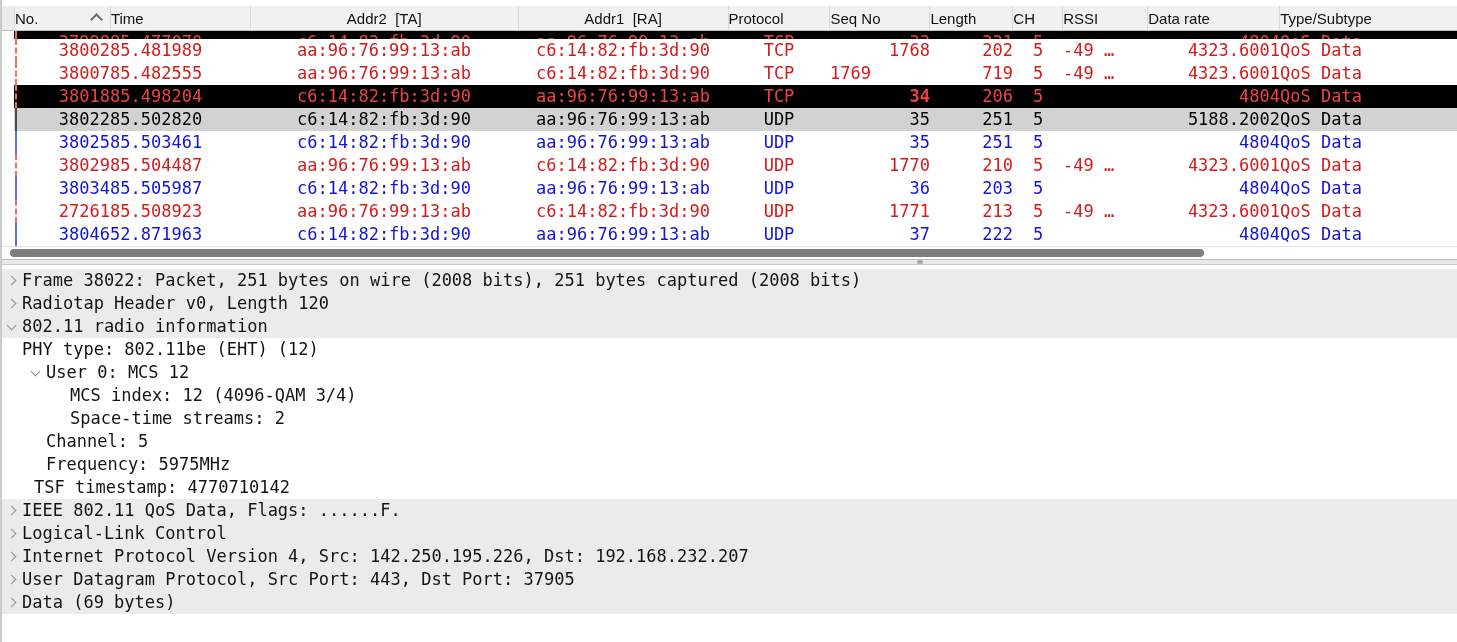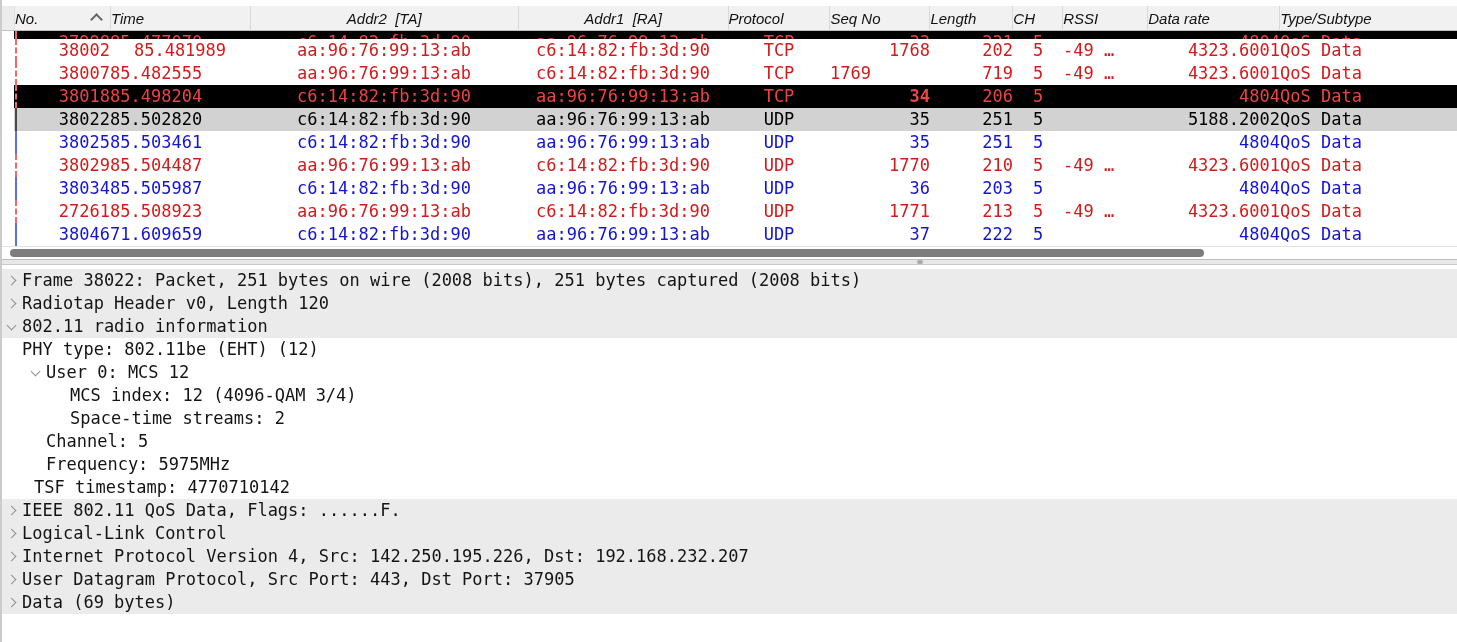--- a/index.html
+++ b/index.html
@@ -6,21 +6,21 @@
   .app{position:relative;width:1455px;height:642px;border-left:2px solid #cbcbcb;
        font-family:"DejaVu Sans Mono",monospace;overflow:hidden;background:#fff;}
   
   .topstrip{height:6px;background:#fff;}
   .lheader{height:24px;background:#f1f1f1;border-bottom:1px solid #c2c2c2;display:flex;
            font-family:"Liberation Sans",sans-serif;font-size:15px;color:#111;}
   .hgutter{width:12px;border-right:1px solid #e0e0e0;background:#ececec;}
   .hcell{display:flex;align-items:center;box-sizing:border-box;border-right:1px solid #d9d9d9;
          white-space:pre;overflow:hidden;}
   .hcell:last-child{border-right:none;}
-  .hcell .hlabel{flex:0 0 auto;font-style:italic;}
+  .hcell .hlabel{flex:0 0 auto;}
   .hcell.center{justify-content:center;}
   .caret{width:7px;height:7px;border-left:2px solid #666;border-top:2px solid #666;
          transform:rotate(45deg);margin-left:auto;margin-right:9px;margin-top:3px;}
   
   .lbody{background:#fff;}
   .prow{height:23px;display:flex;position:relative;}
   .prow.clipped{height:8px;overflow:hidden;}
   .gutter{width:12px;background:#fff;flex:0 0 auto;}
   .cells{display:flex;width:1443px;flex:0 0 auto;}
   .cell{display:block;box-sizing:border-box;font-size:17px;line-height:23px;
@@ -87,21 +87,21 @@
           <span class="cell" style="width: 85px; text-align: left;"></span>
           <span class="cell" style="width: 132px; text-align: right;">4804</span>
           <span class="cell" style="width: 177px; text-align: left;">QoS Data</span>
         </div>
       </div>
       <div class="prow red">
         <div class="gutter"></div>
         <span class="ind red-dashed"></span>
         <div class="cells">
           <span class="cell" style="width: 96px; text-align: right;">38002</span>
-          <span class="cell" style="width: 140px; text-align: center;">85.481989</span>
+          <span class="cell" style="width: 140px; text-align: left;">85.481989</span>
           <span class="cell" style="width: 268px; text-align: center; padding: 0px;">aa:96:76:99:13:ab</span>
           <span class="cell" style="width: 210px; text-align: center; padding: 0px;">c6:14:82:fb:3d:90</span>
           <span class="cell" style="width: 102px; text-align: center; padding: 0px;">TCP</span>
           <span class="cell" style="width: 100px; text-align: right;">1768</span>
           <span class="cell" style="width: 83px; text-align: right;">202</span>
           <span class="cell" style="width: 50px; text-align: center; padding: 0px;">5</span>
           <span class="cell" style="width: 85px; text-align: left;">-49 …</span>
           <span class="cell" style="width: 132px; text-align: right;">4323.6001</span>
           <span class="cell" style="width: 177px; text-align: left;">QoS Data</span>
         </div>
@@ -223,21 +223,21 @@
           <span class="cell" style="width: 85px; text-align: left;">-49 …</span>
           <span class="cell" style="width: 132px; text-align: right;">4323.6001</span>
           <span class="cell" style="width: 177px; text-align: left;">QoS Data</span>
         </div>
       </div>
       <div class="prow blue">
         <div class="gutter"></div>
         <span class="ind blue-solid"></span>
         <div class="cells">
           <span class="cell" style="width: 96px; text-align: right;">38046</span>
-          <span class="cell" style="width: 140px; text-align: left;">71.609659</span>
+          <span class="cell" style="width: 140px; text-align: left;">52.871963</span>
           <span class="cell" style="width: 268px; text-align: center; padding: 0px;">c6:14:82:fb:3d:90</span>
           <span class="cell" style="width: 210px; text-align: center; padding: 0px;">aa:96:76:99:13:ab</span>
           <span class="cell" style="width: 102px; text-align: center; padding: 0px;">UDP</span>
           <span class="cell" style="width: 100px; text-align: right;">37</span>
           <span class="cell" style="width: 83px; text-align: right;">222</span>
           <span class="cell" style="width: 50px; text-align: center; padding: 0px;">5</span>
           <span class="cell" style="width: 85px; text-align: left;"></span>
           <span class="cell" style="width: 132px; text-align: right;">4804</span>
           <span class="cell" style="width: 177px; text-align: left;">QoS Data</span>
         </div>

